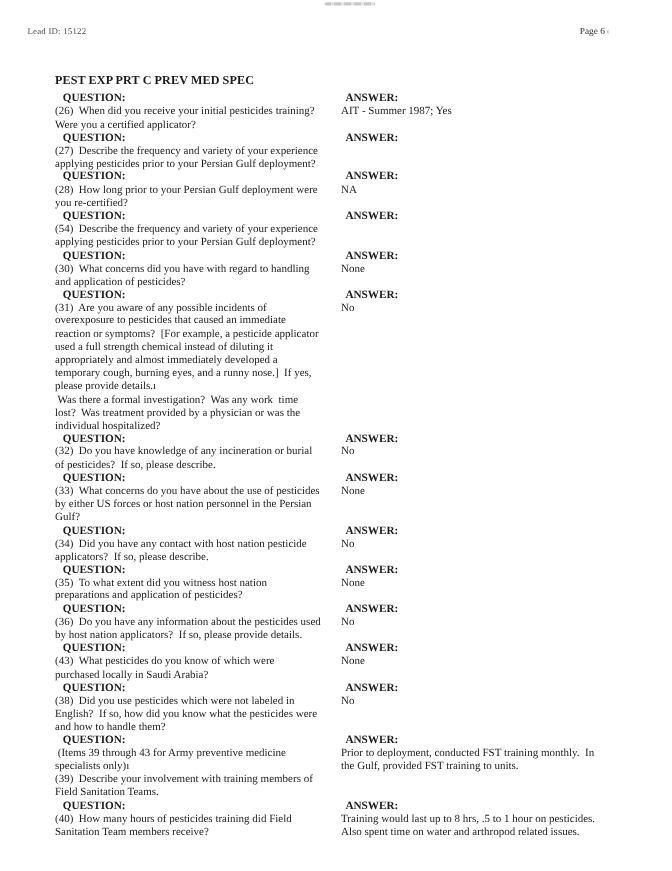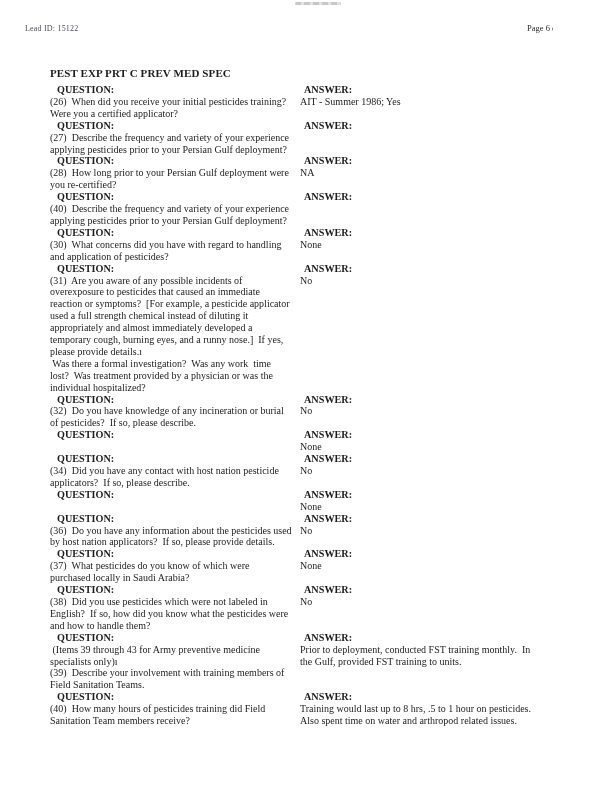--- a/index.html
+++ b/index.html
@@ -20,21 +20,21 @@
     position:absolute; left:527px; top:23px;
     font-size:8.5px; color:#2c2c2c; white-space:pre;
   }
   .doc { position:absolute; left:50px; top:67px; width:545px; }
   .title {
     font-weight:bold; font-size:11px; line-height:12px;
     letter-spacing:.1px; white-space:pre; margin:0 0 5px 0;
   }
   .block { display:flex; align-items:flex-start; }
   .qcol { width:250px; flex:none; }
-  .acol { flex:1; min-width:0; }
+  .acol { flex:1; min-width:0;margin-left:10px; }
   .qlabel,.alabel {
     font-weight:bold; font-size:10.2px; line-height:11.9px; white-space:pre;
   }
   .qlabel { padding-left:7px; }
   .alabel { padding-left:4px; }
   .qtext,.atext { font-size:10px; line-height:11.9px; white-space:pre; }
 </style>
 </head>
 <body>
 
@@ -47,21 +47,21 @@
     <div class="title">PEST EXP PRT C PREV MED SPEC</div>
 
     <div class="block">
       <div class="qcol">
           <div class="qlabel">QUESTION:</div>
         <div class="qtext">(26)  When did you receive your initial pesticides training?
 Were you a certified applicator?</div>
         </div>
       <div class="acol">
           <div class="alabel">ANSWER:</div>
-        <div class="atext">AIT - Summer 1986; Yes</div>
+        <div class="atext">AIT - Summer 1987; Yes</div>
         </div>
     </div>
 
     <div class="block">
       <div class="qcol">
           <div class="qlabel">QUESTION:</div>
         <div class="qtext">(27)  Describe the frequency and variety of your experience
 applying pesticides prior to your Persian Gulf deployment?</div>
         </div>
       <div class="acol">
@@ -77,21 +77,21 @@
         </div>
       <div class="acol">
           <div class="alabel">ANSWER:</div>
         <div class="atext">NA</div>
         </div>
     </div>
 
     <div class="block">
       <div class="qcol">
           <div class="qlabel">QUESTION:</div>
-        <div class="qtext">(40)  Describe the frequency and variety of your experience
+        <div class="qtext">(54)  Describe the frequency and variety of your experience
 applying pesticides prior to your Persian Gulf deployment?</div>
         </div>
       <div class="acol">
           <div class="alabel">ANSWER:</div>
         <div class="atext"></div>
         </div>
     </div>
 
     <div class="block">
       <div class="qcol">
@@ -133,20 +133,23 @@
         </div>
       <div class="acol">
           <div class="alabel">ANSWER:</div>
         <div class="atext">No</div>
         </div>
     </div>
 
     <div class="block">
       <div class="qcol">
           <div class="qlabel">QUESTION:</div>
+        <div class="qtext">(33)  What concerns do you have about the use of pesticides
+by either US forces or host nation personnel in the Persian
+Gulf?</div>
         </div>
       <div class="acol">
           <div class="alabel">ANSWER:</div>
         <div class="atext">None</div>
         </div>
     </div>
 
     <div class="block">
       <div class="qcol">
           <div class="qlabel">QUESTION:</div>
@@ -155,20 +158,22 @@
         </div>
       <div class="acol">
           <div class="alabel">ANSWER:</div>
         <div class="atext">No</div>
         </div>
     </div>
 
     <div class="block">
       <div class="qcol">
           <div class="qlabel">QUESTION:</div>
+        <div class="qtext">(35)  To what extent did you witness host nation
+preparations and application of pesticides?</div>
         </div>
       <div class="acol">
           <div class="alabel">ANSWER:</div>
         <div class="atext">None</div>
         </div>
     </div>
 
     <div class="block">
       <div class="qcol">
           <div class="qlabel">QUESTION:</div>
@@ -177,21 +182,21 @@
         </div>
       <div class="acol">
           <div class="alabel">ANSWER:</div>
         <div class="atext">No</div>
         </div>
     </div>
 
     <div class="block">
       <div class="qcol">
           <div class="qlabel">QUESTION:</div>
-        <div class="qtext">(37)  What pesticides do you know of which were
+        <div class="qtext">(43)  What pesticides do you know of which were
 purchased locally in Saudi Arabia?</div>
         </div>
       <div class="acol">
           <div class="alabel">ANSWER:</div>
         <div class="atext">None</div>
         </div>
     </div>
 
     <div class="block">
       <div class="qcol">

